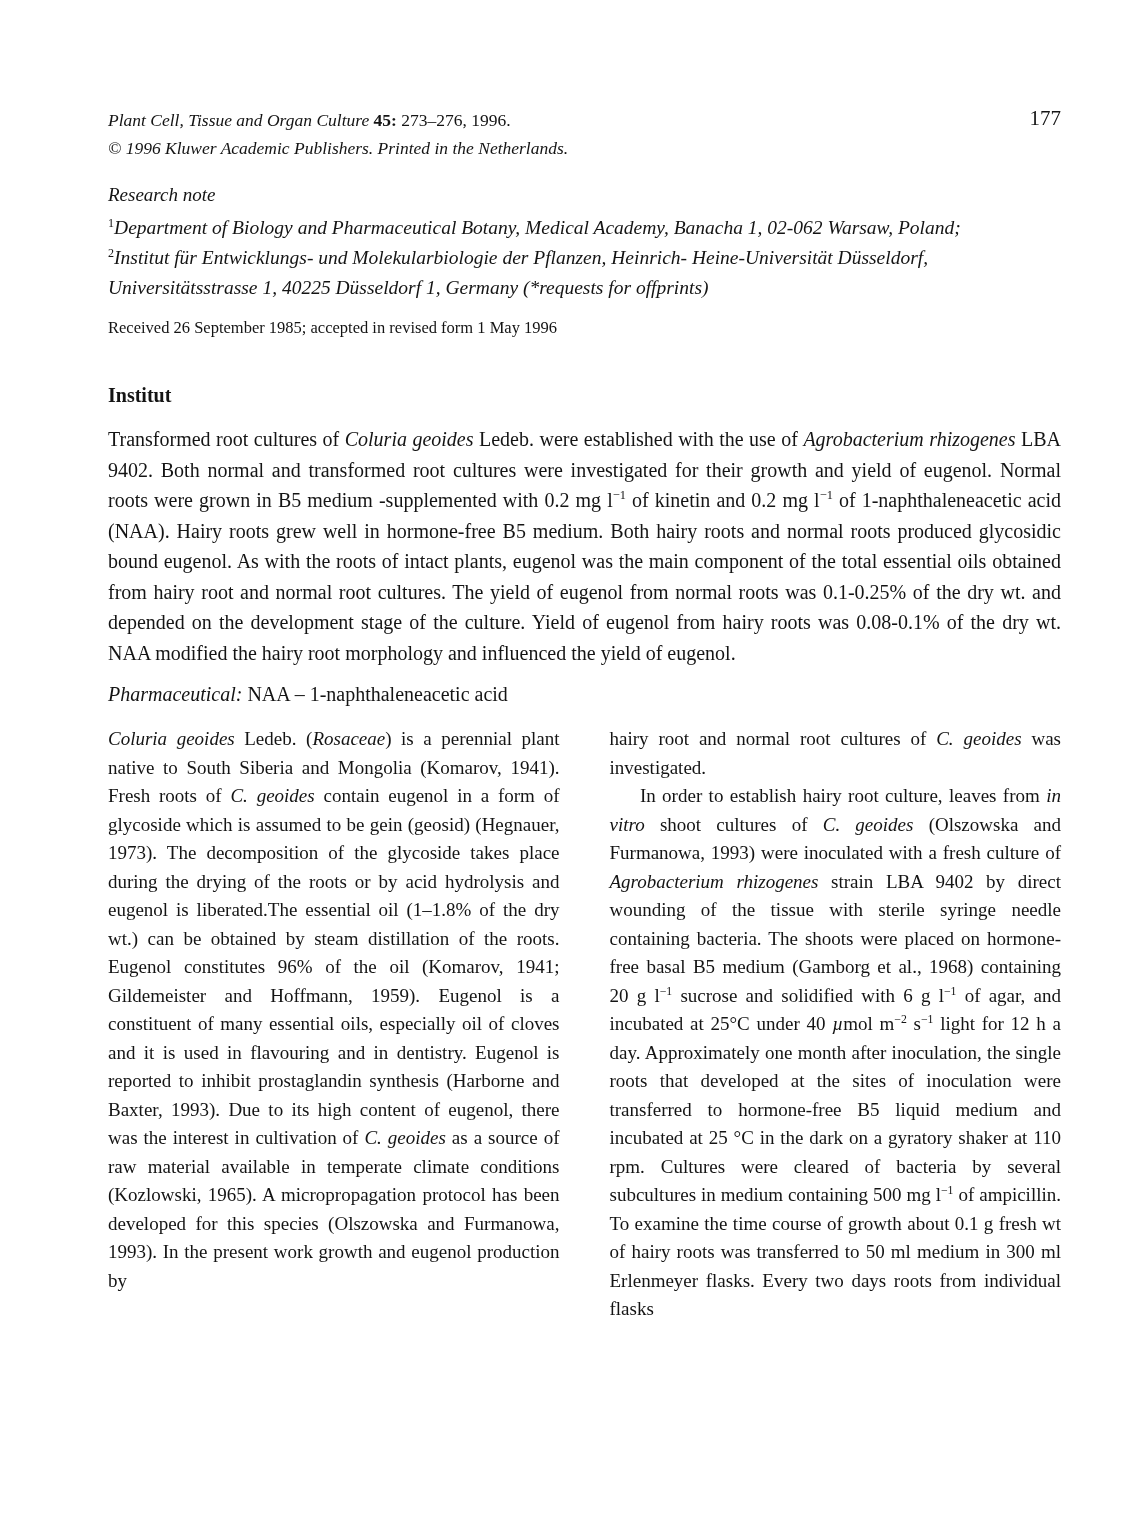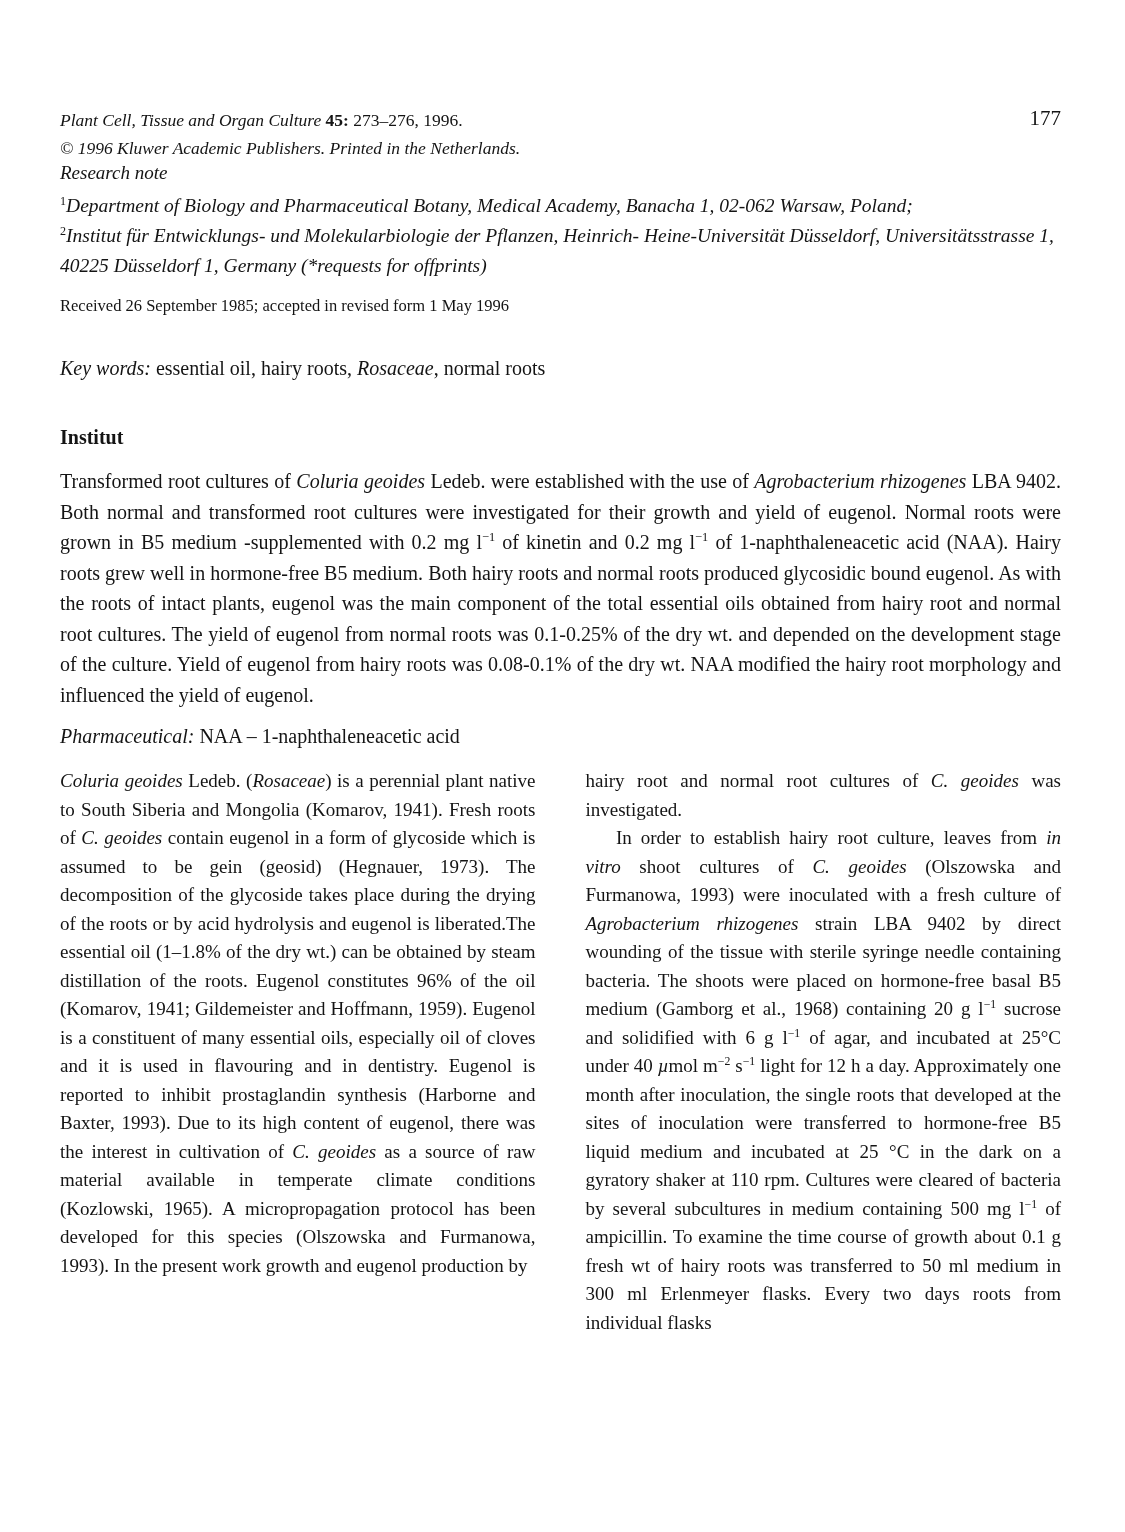--- a/index.html
+++ b/index.html
@@ -9,21 +9,21 @@
     width: 1125px;
     height: 1532px;
     overflow: hidden;
     font-family: "Liberation Serif", "DejaVu Serif", serif;
     color: #141414;
   }
   .page {
     box-sizing: border-box;
     width: 1125px;
     height: 1532px;
-    padding: 106px 64px 0 60px;
+    padding: 106px 64px 0 108px;
   }
   .it { font-style: italic; }
   .bd { font-weight: bold; }
   sup { font-size: 62%; line-height: 0; }
 
   .header-row {
     display: flex;
     justify-content: space-between;
     align-items: flex-start;
   }
@@ -33,20 +33,21 @@
   }
   .page-number {
     font-size: 21px;
     line-height: 24px;
   }
   .copyright-line {
     font-size: 17.5px;
     line-height: 28px;
   }
   .article-type {
+    margin-top: 22px;
     font-size: 19px;
   }
   .article-title {
     margin: 30px 0 0 0;
     font-size: 28.5px;
     font-weight: bold;
     line-height: 1.2;
   }
   .authors-line {
     margin-top: 31px;
@@ -114,21 +115,20 @@
 
 
 
   <div class="affiliations">
     <div><sup>1</sup><span class="it">Department of Biology and Pharmaceutical Botany, Medical Academy, Banacha 1, 02-062 Warsaw, Poland;</span></div>
     <div><sup>2</sup><span class="it">Institut für Entwicklungs- und Molekularbiologie der Pflanzen, Heinrich- Heine-Universität Düsseldorf, Universitätsstrasse 1, 40225 Düsseldorf 1, Germany (*requests for offprints)</span></div>
   </div>
 
   <div class="received-line">Received 26 September 1985; accepted in revised form 1 May 1996</div>
 
-  <div class="keywords-line"><span class="it">Key words:</span><span> essential oil, hairy roots, </span><span class="it">Rosaceae</span><span>, normal roots</span></div>
 
   <h2 class="abstract-heading">Institut</h2>
 
   <p class="abstract-paragraph"><span>Transformed root cultures of </span><span class="it">Coluria geoides</span><span> Ledeb. were established with the use of </span><span class="it">Agrobacterium rhizogenes</span><span> LBA 9402. Both normal and transformed root cultures were investigated for their growth and yield of eugenol. Normal roots were grown in B5 medium -supplemented with 0.2 mg l</span><sup>−1</sup><span> of kinetin and 0.2 mg l</span><sup>−1</sup><span> of 1-naphthaleneacetic acid (NAA). Hairy roots grew well in hormone-free B5 medium. Both hairy roots and normal roots produced glycosidic bound eugenol. As with the roots of intact plants, eugenol was the main component of the total essential oils obtained from hairy root and normal root cultures. The yield of eugenol from normal roots was 0.1-0.25% of the dry wt. and depended on the development stage of the culture. Yield of eugenol from hairy roots was 0.08-0.1% of the dry wt. NAA modified the hairy root morphology and influenced the yield of eugenol.</span></p>
 
   <div class="abbreviations-line"><span class="it">Pharmaceutical:</span><span>  NAA – 1-naphthaleneacetic acid</span></div>
 
   <div class="body-columns">
     <div class="column">
       <p><span class="it">Coluria geoides</span><span> Ledeb. (</span><span class="it">Rosaceae</span><span>) is a perennial plant native to South Siberia and Mongolia (Komarov, 1941). Fresh roots of </span><span class="it">C. geoides</span><span> contain eugenol in a form of glycoside which is assumed to be gein (geosid) (Hegnauer, 1973). The decomposition of the glycoside takes place during the drying of the roots or by acid hydrolysis and eugenol is liberated.The essential oil (1–1.8% of the dry wt.) can be obtained by steam distillation of the roots. Eugenol constitutes 96% of the oil (Komarov, 1941; Gildemeister and Hoffmann, 1959). Eugenol is a constituent of many essential oils, especially oil of cloves and it is used in flavouring and in dentistry. Eugenol is reported to inhibit prostaglandin synthesis (Harborne and Baxter, 1993). Due to its high content of eugenol, there was the interest in cultivation of </span><span class="it">C. geoides</span><span> as a source of raw material available in temperate climate conditions (Kozlowski, 1965). A micropropagation protocol has been developed for this species (Olszowska and Furmanowa, 1993). In the present work growth and eugenol production by</span></p>

